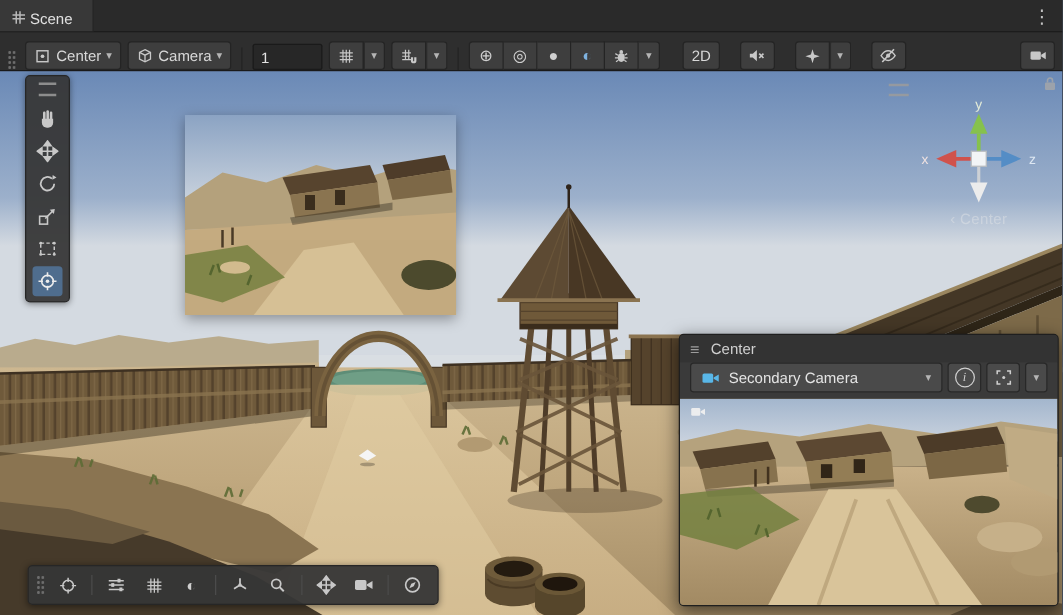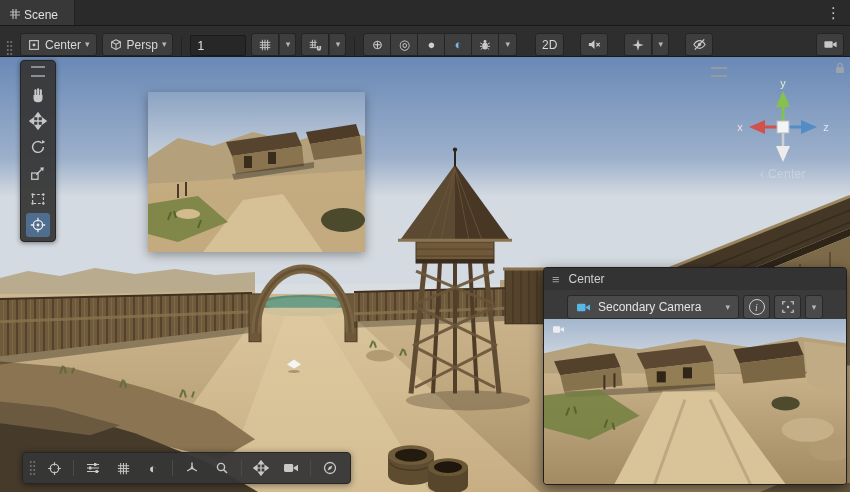--- a/index.html
+++ b/index.html
@@ -46,21 +46,21 @@
   
   .gizmo{position:absolute;left:724px;top:20px;width:118px;text-align:center}
   .gizmo-persp{color:rgba(235,235,235,.4);font-size:12px;margin-top:-6px;letter-spacing:.3px}
   .gizmo-handle{position:absolute;left:711px;top:10px;width:16px;height:6px;border-top:2px solid #9c9c9c;border-bottom:2px solid #9c9c9c;opacity:.85}
   .gizmo-lock{position:absolute;left:834px;top:3px;opacity:.8}
 
   
   .cam-panel{position:absolute;left:543px;top:210px;width:302px;height:216px;background:#383838;border:1px solid #1f1f1f;border-radius:4px;box-shadow:0 4px 14px rgba(0,0,0,.55);display:flex;flex-direction:column;overflow:hidden}
   .cam-header{height:22px;background:#333333;display:flex;align-items:center;gap:9px;padding:0 8px;color:#cfcfcf;font-size:12px;flex:none}
   .cam-handle{color:#9d9d9d;font-size:13px}
-  .cam-controls{height:29px;display:flex;align-items:flex-end;gap:4px;padding:0 23px;background:#3a3a3a;flex:none}
+  .cam-controls{height:29px;display:flex;align-items:flex-start;gap:4px;padding:0 8px;background:#3a3a3a;flex:none}
   .cam-dd{flex:1;display:flex;align-items:center;gap:7px;height:22px;background:#4a4a4a;border:1px solid #282828;border-radius:3px;padding:0 8px;color:#e4e4e4;font-size:12px}
   .cam-dd .arr{margin-left:auto}
   .cam-sq{width:25px;height:22px;display:flex;align-items:center;justify-content:center;background:#4a4a4a;border:1px solid #282828;border-radius:3px;flex:none}
   .info-circle{width:14px;height:14px;border:1.5px solid #cfcfcf;border-radius:50%;color:#cfcfcf;font-size:10px;font-style:italic;display:flex;align-items:center;justify-content:center;font-family:"Liberation Serif",serif}
   .cam-preview{flex:1;position:relative;background:#7e6f55}
   .cam-preview svg{display:block;width:100%;height:100%}
   .cam-gizmo{position:absolute;left:8px;top:5px;opacity:.95}
 
   
   .bottombar{position:absolute;left:22px;bottom:8px;height:30px;background:rgba(54,54,54,.95);border:1px solid #262626;border-radius:4px;display:flex;align-items:center;padding:0 6px;gap:2px;box-shadow:0 1px 6px rgba(0,0,0,.45)}
@@ -96,21 +96,21 @@
         </svg>
       <span>Center</span>
       <span class="arr">▾</span>
     </div>
 
     <div class="tb-btn">
       <svg width="14" height="14" viewBox="0 0 16 16">
           <path d="M8 2 13 4.5v6L8 13 3 10.5v-6z" fill="none" stroke="#c8c8c8" stroke-width="1.2"></path>
           <path d="M3 4.5 8 7l5-2.5M8 7v6" stroke="#c8c8c8" stroke-width="1.2" fill="none"></path>
         </svg>
-      <span>Persp</span>
+      <span>Camera</span>
       <span class="arr">▾</span>
     </div>
 
     <div class="sep"></div>
 
     <input class="snap-input" value="1" style="">
 
     <div class="pair">
       <div class="tb-btn main icbtn">
         <svg width="14" height="14" viewBox="0 0 16 16">

